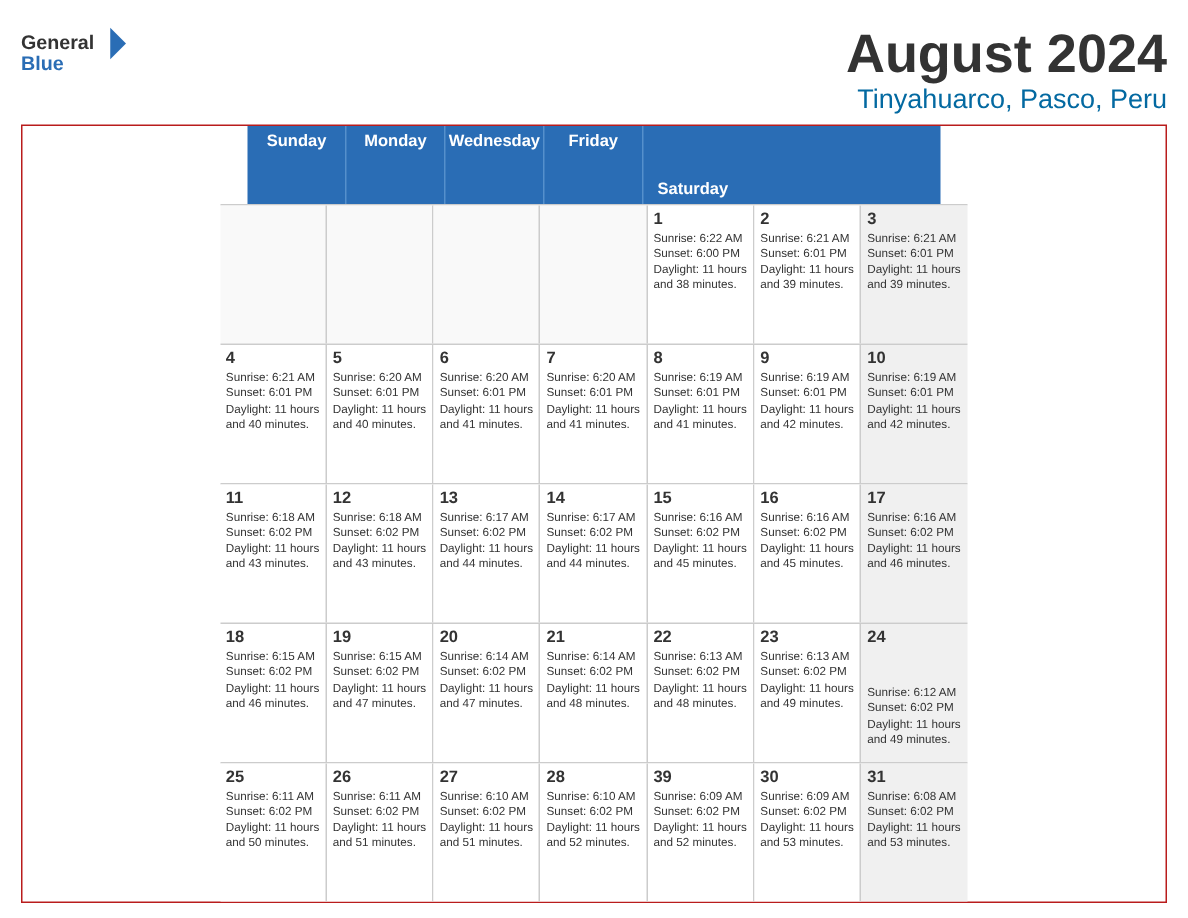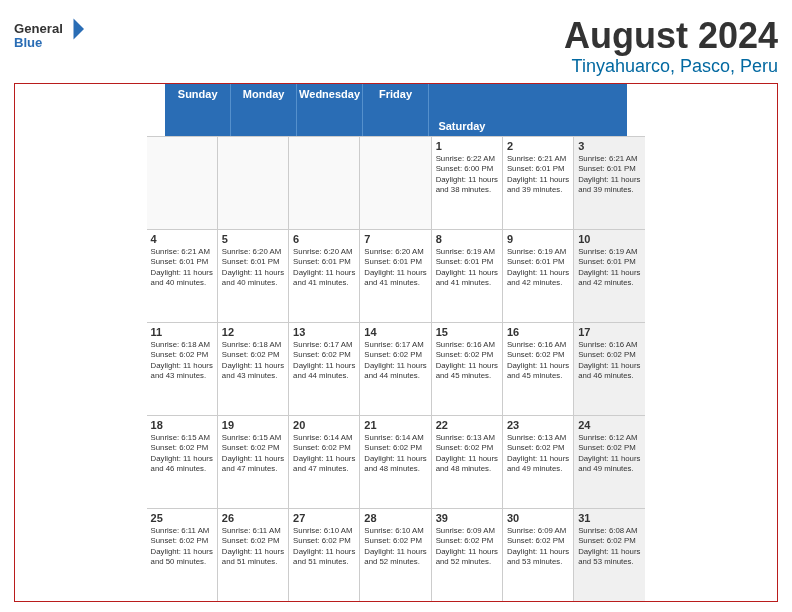--- a/index.html
+++ b/index.html
@@ -292,21 +292,21 @@
           </div>
           <div class="cal-cell">
             <div class="day-num">23</div>
             <div class="day-info" style="white-space: pre-line;">Sunrise: 6:13 AM
 Sunset: 6:02 PM
 Daylight: 11 hours
 and 49 minutes.</div>
           </div>
           <div class="cal-cell shaded">
             <div class="day-num">24</div>
-            <div class="day-info" style="white-space: pre-line;">Sunrise: 6:12 AM
+            <div class="day-info" style="white-space: pre-line; margin-top: 24px;">Sunrise: 6:12 AM
 Sunset: 6:02 PM
 Daylight: 11 hours
 and 49 minutes.</div>
           </div>
         </div>
         <div class="cal-row">
           <div class="cal-cell">
             <div class="day-num">25</div>
             <div class="day-info" style="white-space: pre-line;">Sunrise: 6:11 AM
 Sunset: 6:02 PM

